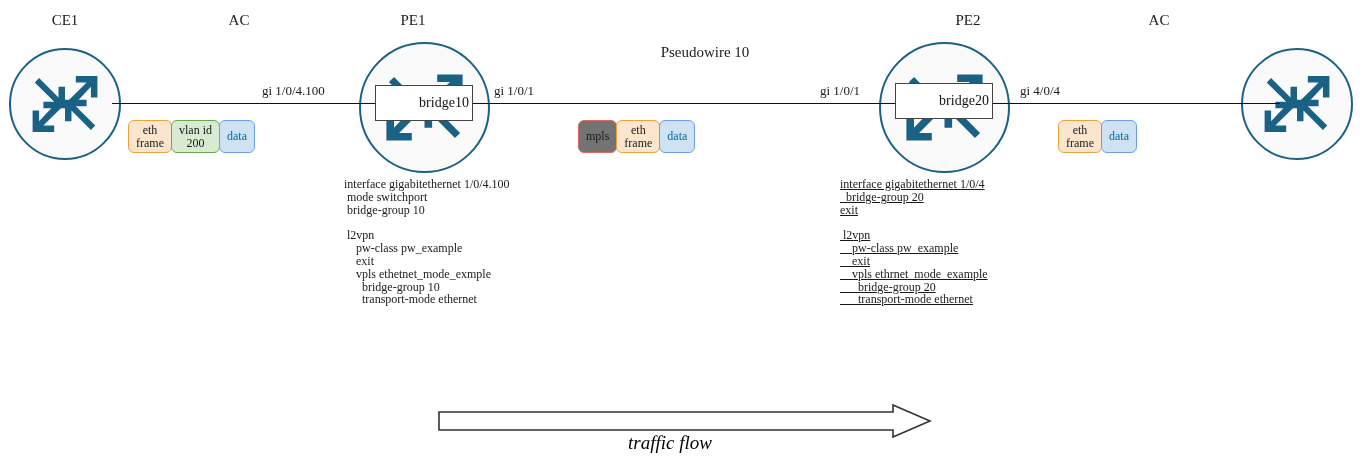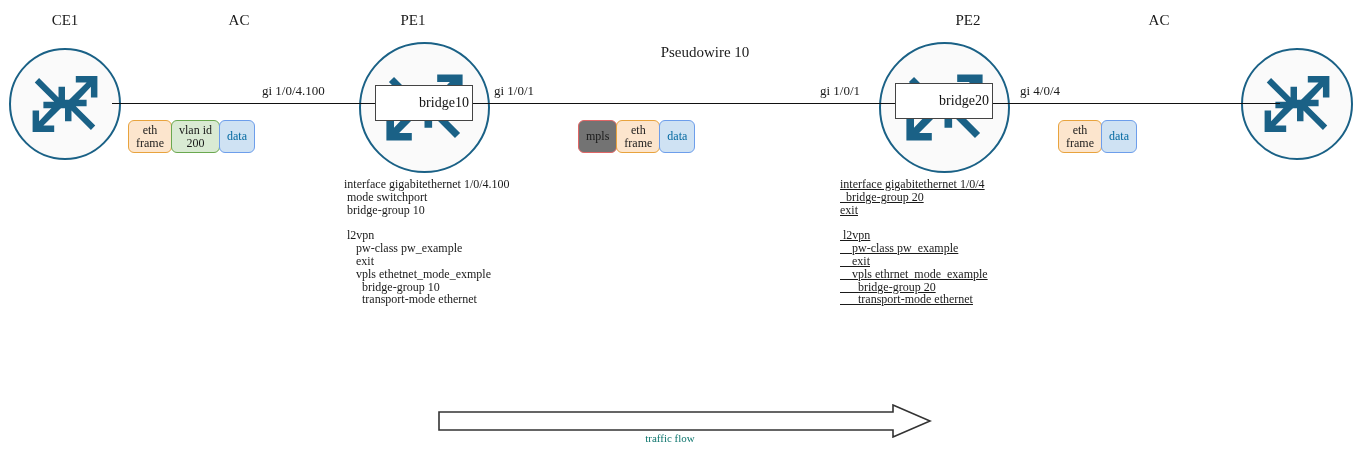--- a/index.html
+++ b/index.html
@@ -102,24 +102,25 @@
     font-size: 12px;
     line-height: 1.07;
     color: #1a1a1a;
     white-space: pre;
   }
 
   
   .flow-arrow { position: absolute; }
   .flow-label {
     position: absolute;
-    font-size: 11px;
-    color: #0f766e;
+    font-size: 19px;
+    color: #000000;
     white-space: nowrap;
     transform: translateX(-50%);
+    font-style: italic;
   }
 </style>
 </head>
 <body>
 
 <div id="canvas">
 
   <div class="toplabel" style="left:65px; top:12px;">CE1</div>
   <div class="toplabel" style="left:239px; top:12px;">AC</div>
   <div class="toplabel" style="left:413px; top:12px;">PE1</div>

